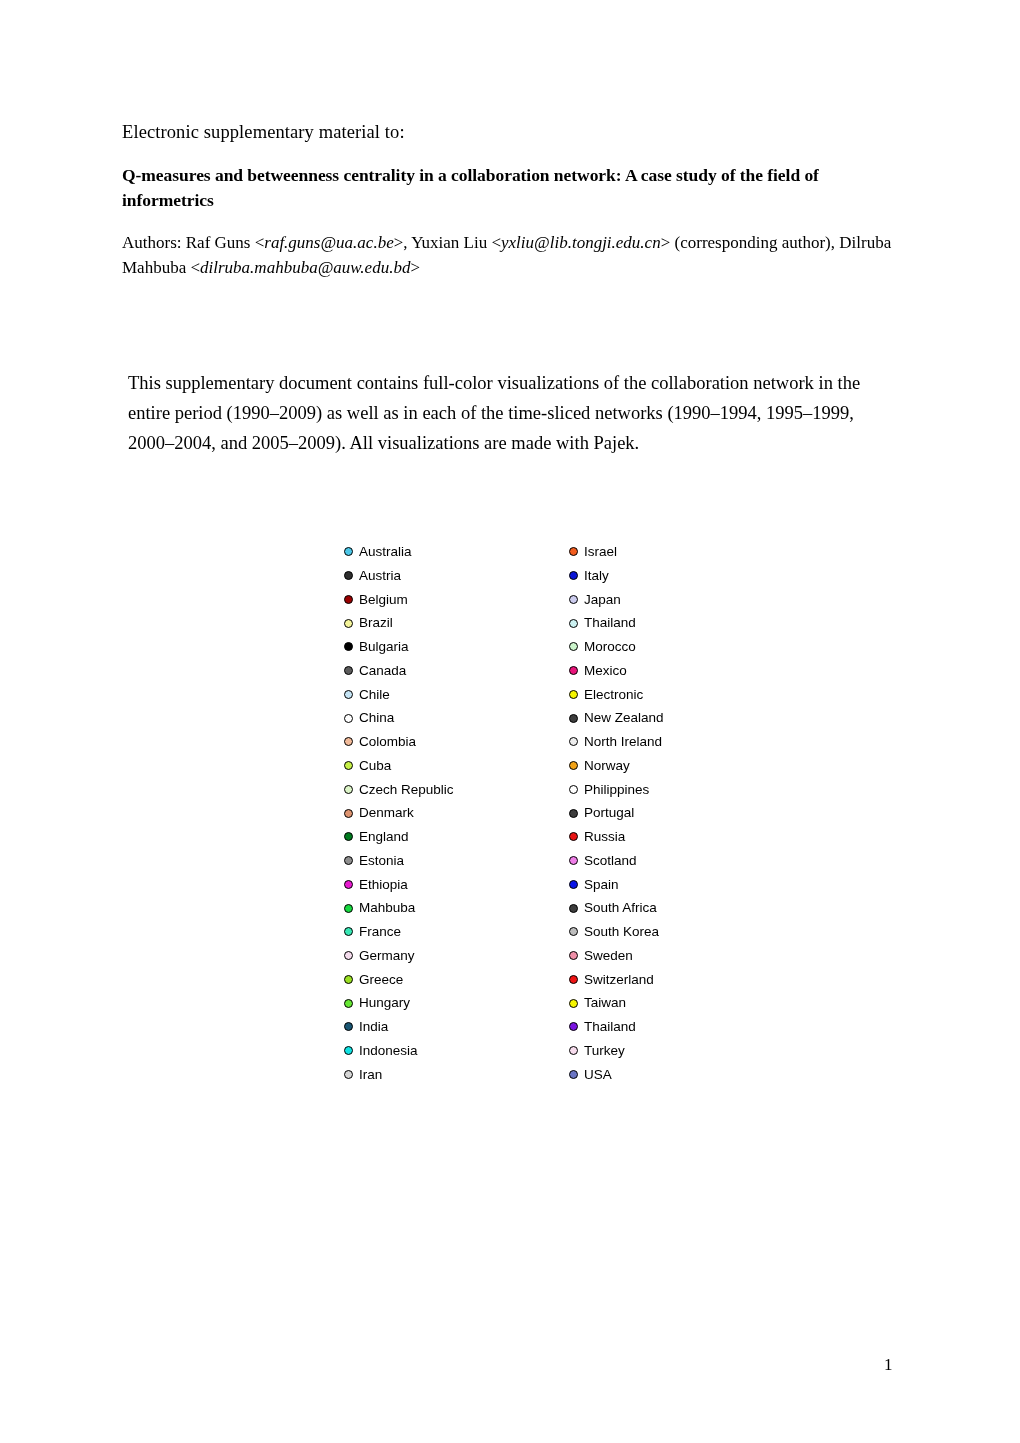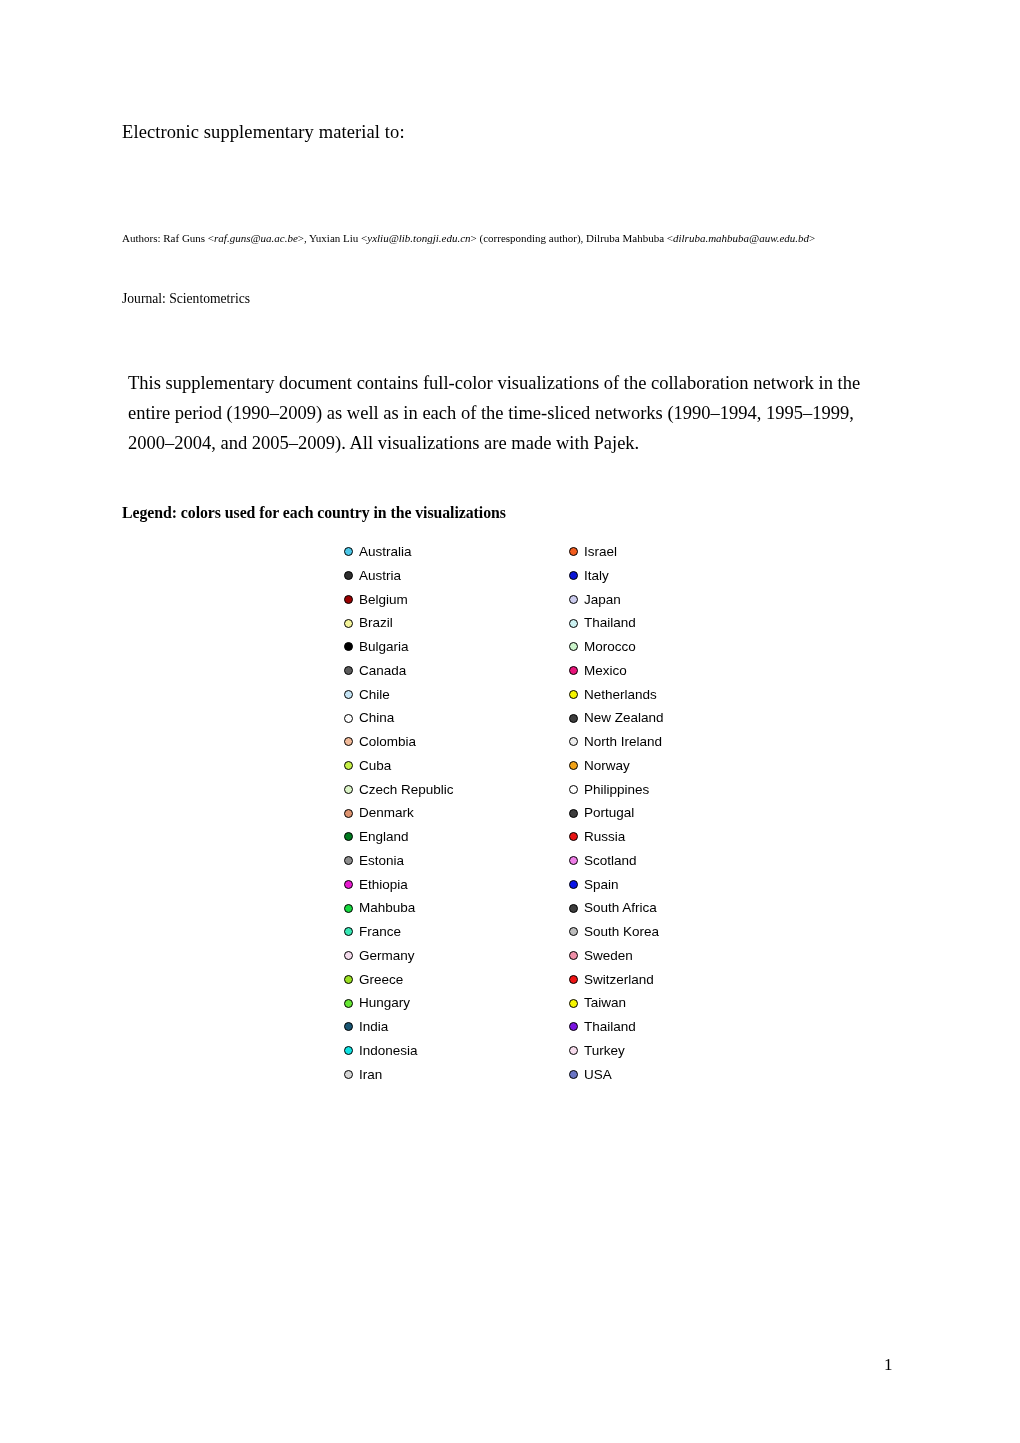--- a/index.html
+++ b/index.html
@@ -35,21 +35,21 @@
   }
   #paper-title {
     top: 163px;
     font-size: 17.5px;
     font-weight: bold;
     line-height: 1.42;
     letter-spacing: -0.05px;
   }
   #authors-line {
     top: 231px;
-    font-size: 11px;
+    font-size: 17px;
     line-height: 1.45;
   }
   #authors-line .email {
     font-style: italic;
   }
   #journal-line {
     top: 289px;
     font-size: 13.6px;
     line-height: 1.4;
   }
@@ -120,30 +120,29 @@
     font-size: 17px;
   }
 </style>
 </head>
 <body>
 
 <div class="page">
 
   <div class="hdr-line" id="esm-line">Electronic supplementary material to:</div>
 
+  <div class="hdr-line" id="paper-title">Q-measures and betweenness centrality in a collaboration network: A case study of the field of informetrics</div>
 
   <div class="hdr-line" id="authors-line">
     <span>Authors: Raf Guns &lt;</span><span class="email">raf.guns@ua.ac.be</span><span>&gt;, Yuxian Liu &lt;</span><span class="email">yxliu@lib.tongji.edu.cn</span><span>&gt; (corresponding author), Dilruba Mahbuba &lt;</span><span class="email">dilruba.mahbuba@auw.edu.bd</span><span>&gt;</span>
   </div>
 
-  <div class="hdr-line" id="journal-line">Journal: Scientometrics</div>
 
   <div id="intro-para">This supplementary document contains full-color visualizations of the collaboration network in the entire period (1990–2009) as well as in each of the time-sliced networks (1990–1994, 1995–1999, 2000–2004, and 2005–2009). All visualizations are made with Pajek.</div>
 
-  <div id="legend-heading">Legend: colors used for each country in the visualizations</div>
 
   <div id="legend-wrap">
     <div class="legend-col" id="legend-col-left">
         <div class="legend-item">
           <span class="legend-dot" style="background: rgb(76, 199, 232);"></span>
           <span class="legend-label">Australia</span>
         </div>
         <div class="legend-item">
           <span class="legend-dot" style="background: rgb(46, 46, 46);"></span>
           <span class="legend-label">Austria</span>
@@ -253,21 +252,21 @@
         <div class="legend-item">
           <span class="legend-dot" style="background: rgb(204, 245, 204);"></span>
           <span class="legend-label">Morocco</span>
         </div>
         <div class="legend-item">
           <span class="legend-dot" style="background: rgb(232, 20, 122);"></span>
           <span class="legend-label">Mexico</span>
         </div>
         <div class="legend-item">
           <span class="legend-dot" style="background: rgb(245, 245, 0);"></span>
-          <span class="legend-label">Netherlands</span>
+          <span class="legend-label">Electronic</span>
         </div>
         <div class="legend-item">
           <span class="legend-dot" style="background: rgb(61, 61, 61);"></span>
           <span class="legend-label">New Zealand</span>
         </div>
         <div class="legend-item">
           <span class="legend-dot" style="background: rgb(237, 237, 237);"></span>
           <span class="legend-label">North Ireland</span>
         </div>
         <div class="legend-item">

